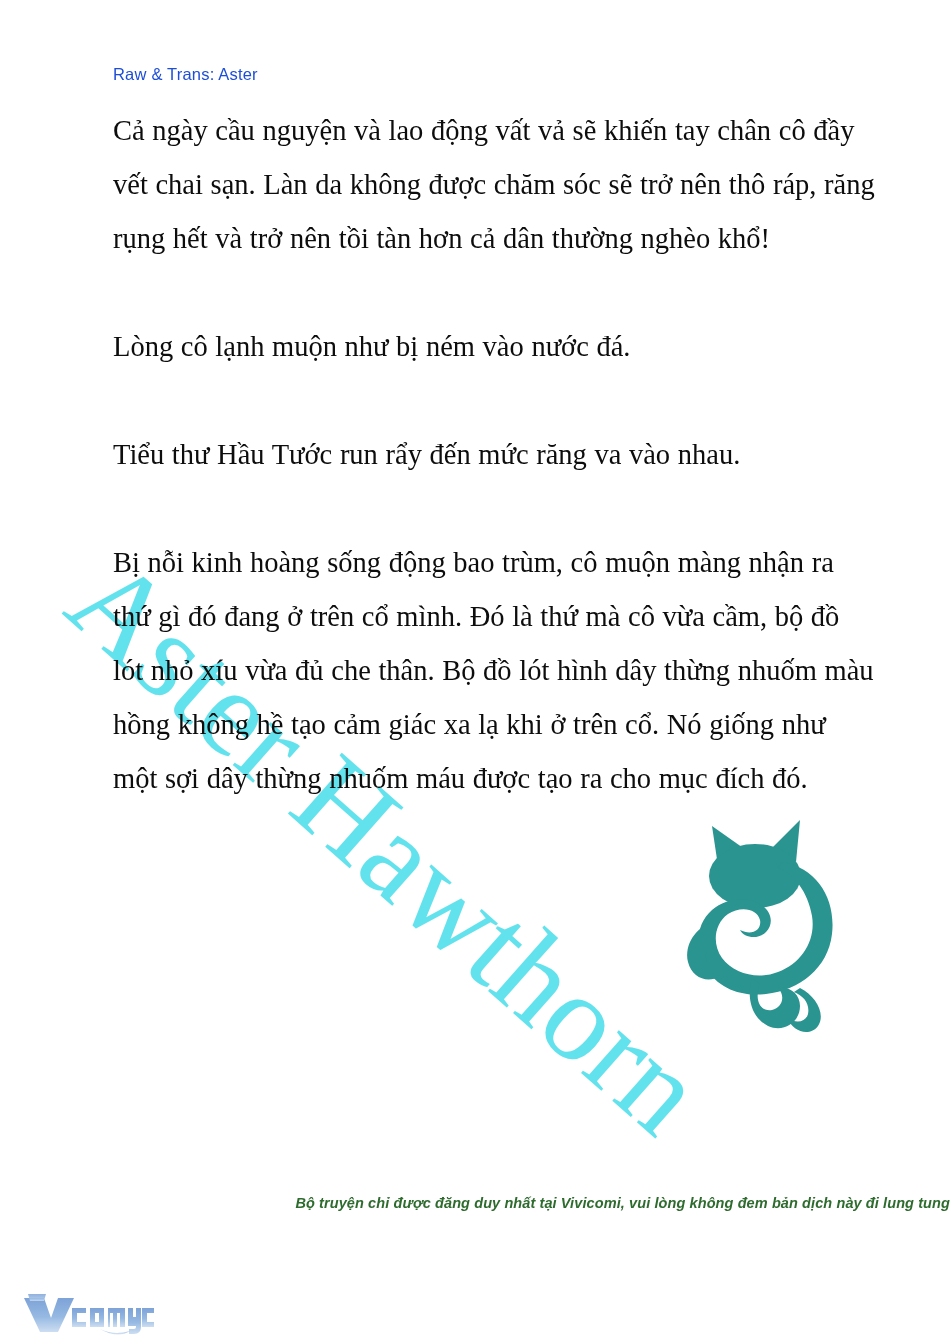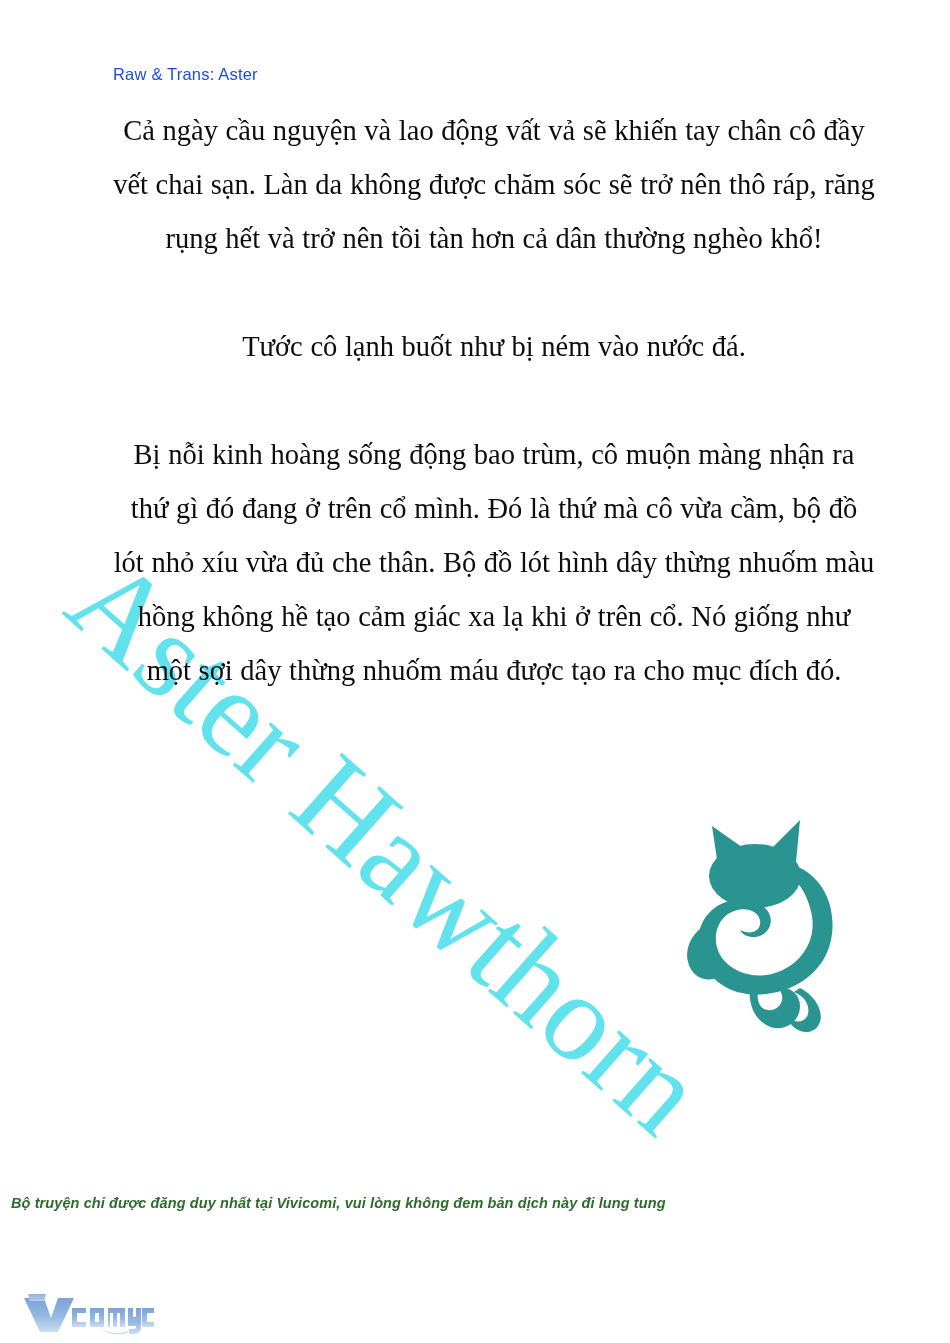--- a/index.html
+++ b/index.html
@@ -72,31 +72,31 @@
     left: 113px;
     top: 104px;
     width: 762px;
     z-index: 3;
   }
   .para {
     font-size: 28.5px;
     line-height: 54px;
     color: #0d0d0d;
     margin: 0 0 54px 0;
-    text-align: center;
+    text-align: left;
     word-spacing: 0.5px;
   }
 
   
   #footer-notice {
     position: absolute;
     left: 0;
     right: 0;
     top: 1188px;
-    text-align: left;
+    text-align: right;
     z-index: 3;
     padding-left: 11px;
   }
   #footer-notice .fline {
     font-family: "Liberation Sans", "DejaVu Sans", sans-serif;
     font-style: italic;
     font-weight: bold;
     font-size: 14.5px;
     color: #2e6b2e;
     line-height: 30px;
@@ -153,21 +153,22 @@
 
         <path d="M92,160 C86,180 92,200 108,208 C124,215 140,204 140,188 C140,176 130,168 118,170 C126,178 122,190 112,192 C100,194 94,182 100,166 Z"></path>
 
         <path d="M140,170 C156,178 166,196 158,208 C150,219 132,214 128,200 C136,206 146,204 148,196 C150,186 144,178 134,174 Z"></path>
       </g>
     </svg>
   </div>
 
   <div id="content">
     <p class="para">Cả ngày cầu nguyện và lao động vất vả sẽ khiến tay chân cô đầy vết chai sạn. Làn da không được chăm sóc sẽ trở nên thô ráp, răng rụng hết và trở nên tồi tàn hơn cả dân thường nghèo khổ!</p>
-    <p class="para">Tước cô lạnh buốt như bị ném vào nước đá.</p>
+    <p class="para">Lòng cô lạnh muộn như bị ném vào nước đá.</p>
+    <p class="para">Tiểu thư Hầu Tước run rẩy đến mức răng va vào nhau.</p>
     <p class="para">Bị nỗi kinh hoàng sống động bao trùm, cô muộn màng nhận ra thứ gì đó đang ở trên cổ mình. Đó là thứ mà cô vừa cầm, bộ đồ lót nhỏ xíu vừa đủ che thân. Bộ đồ lót hình dây thừng nhuốm màu hồng không hề tạo cảm giác xa lạ khi ở trên cổ. Nó giống như một sợi dây thừng nhuốm máu được tạo ra cho mục đích đó.</p>
   </div>
 
   <div id="footer-notice">
     <div class="fline">Bộ truyện chỉ được đăng duy nhất tại Vivicomi, vui lòng không đem bản dịch này đi lung tung</div>
   </div>
 
   <div id="brand-logo">
     <svg viewBox="0 0 132 44" width="132" height="44" aria-hidden="true">
       <defs>

